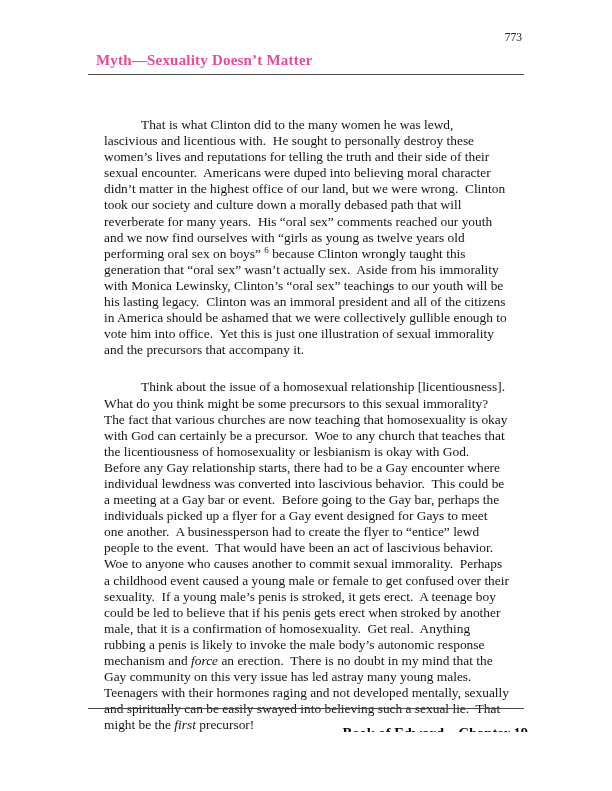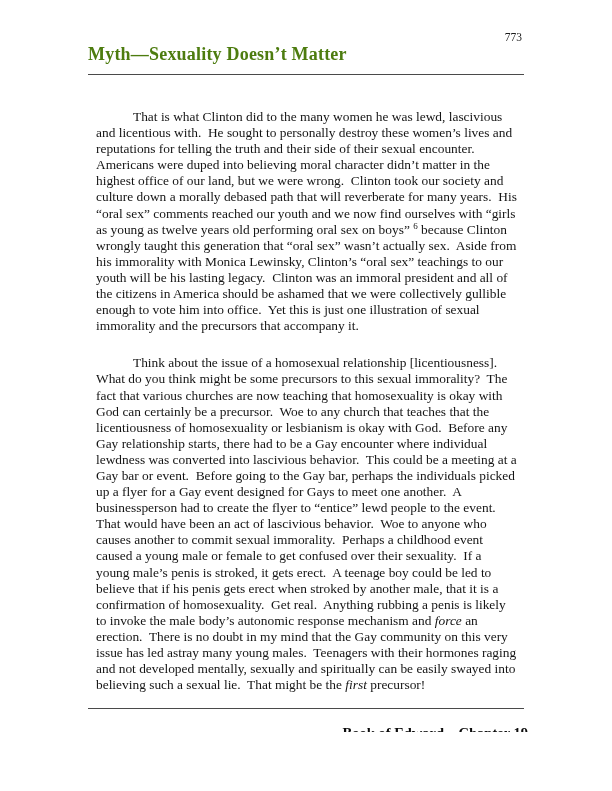--- a/index.html
+++ b/index.html
@@ -21,25 +21,25 @@
     top: 31px;
     right: 90px;
     font-size: 11.5px;
     line-height: 13px;
     color: #1a1a1a;
   }
   .header-title {
     position: absolute;
     top: 44px;
     left: 88px;
-    margin: 0;
-    font-size: 18px;
+    margin: 8px;
+    font-size: 15px;
     font-weight: bold;
     letter-spacing: 0.2px;
-    color: #4d7c0f;
+    color: #ec4899;
   }
   .rule {
     position: absolute;
     left: 88px;
     width: 436px;
     height: 0;
     border: none;
     border-top: 1px solid #4a4a4a;
     margin: 0;
   }
@@ -49,21 +49,21 @@
     position: absolute;
     top: 101px;
     left: 88px;
     width: 438px;
     font-size: 13.4px;
     line-height: 16.1px;
     color: #141414;
     text-align: left;
   }
   .para {
-    margin: 8px;
+    margin: 16px;
     text-indent: 37px;
     white-space: pre-wrap;
   }
   .para + .para {
     margin-top: 21px;
   }
   .footnote-ref {
     font-size: 9px;
     line-height: 0;
     vertical-align: 5px;

